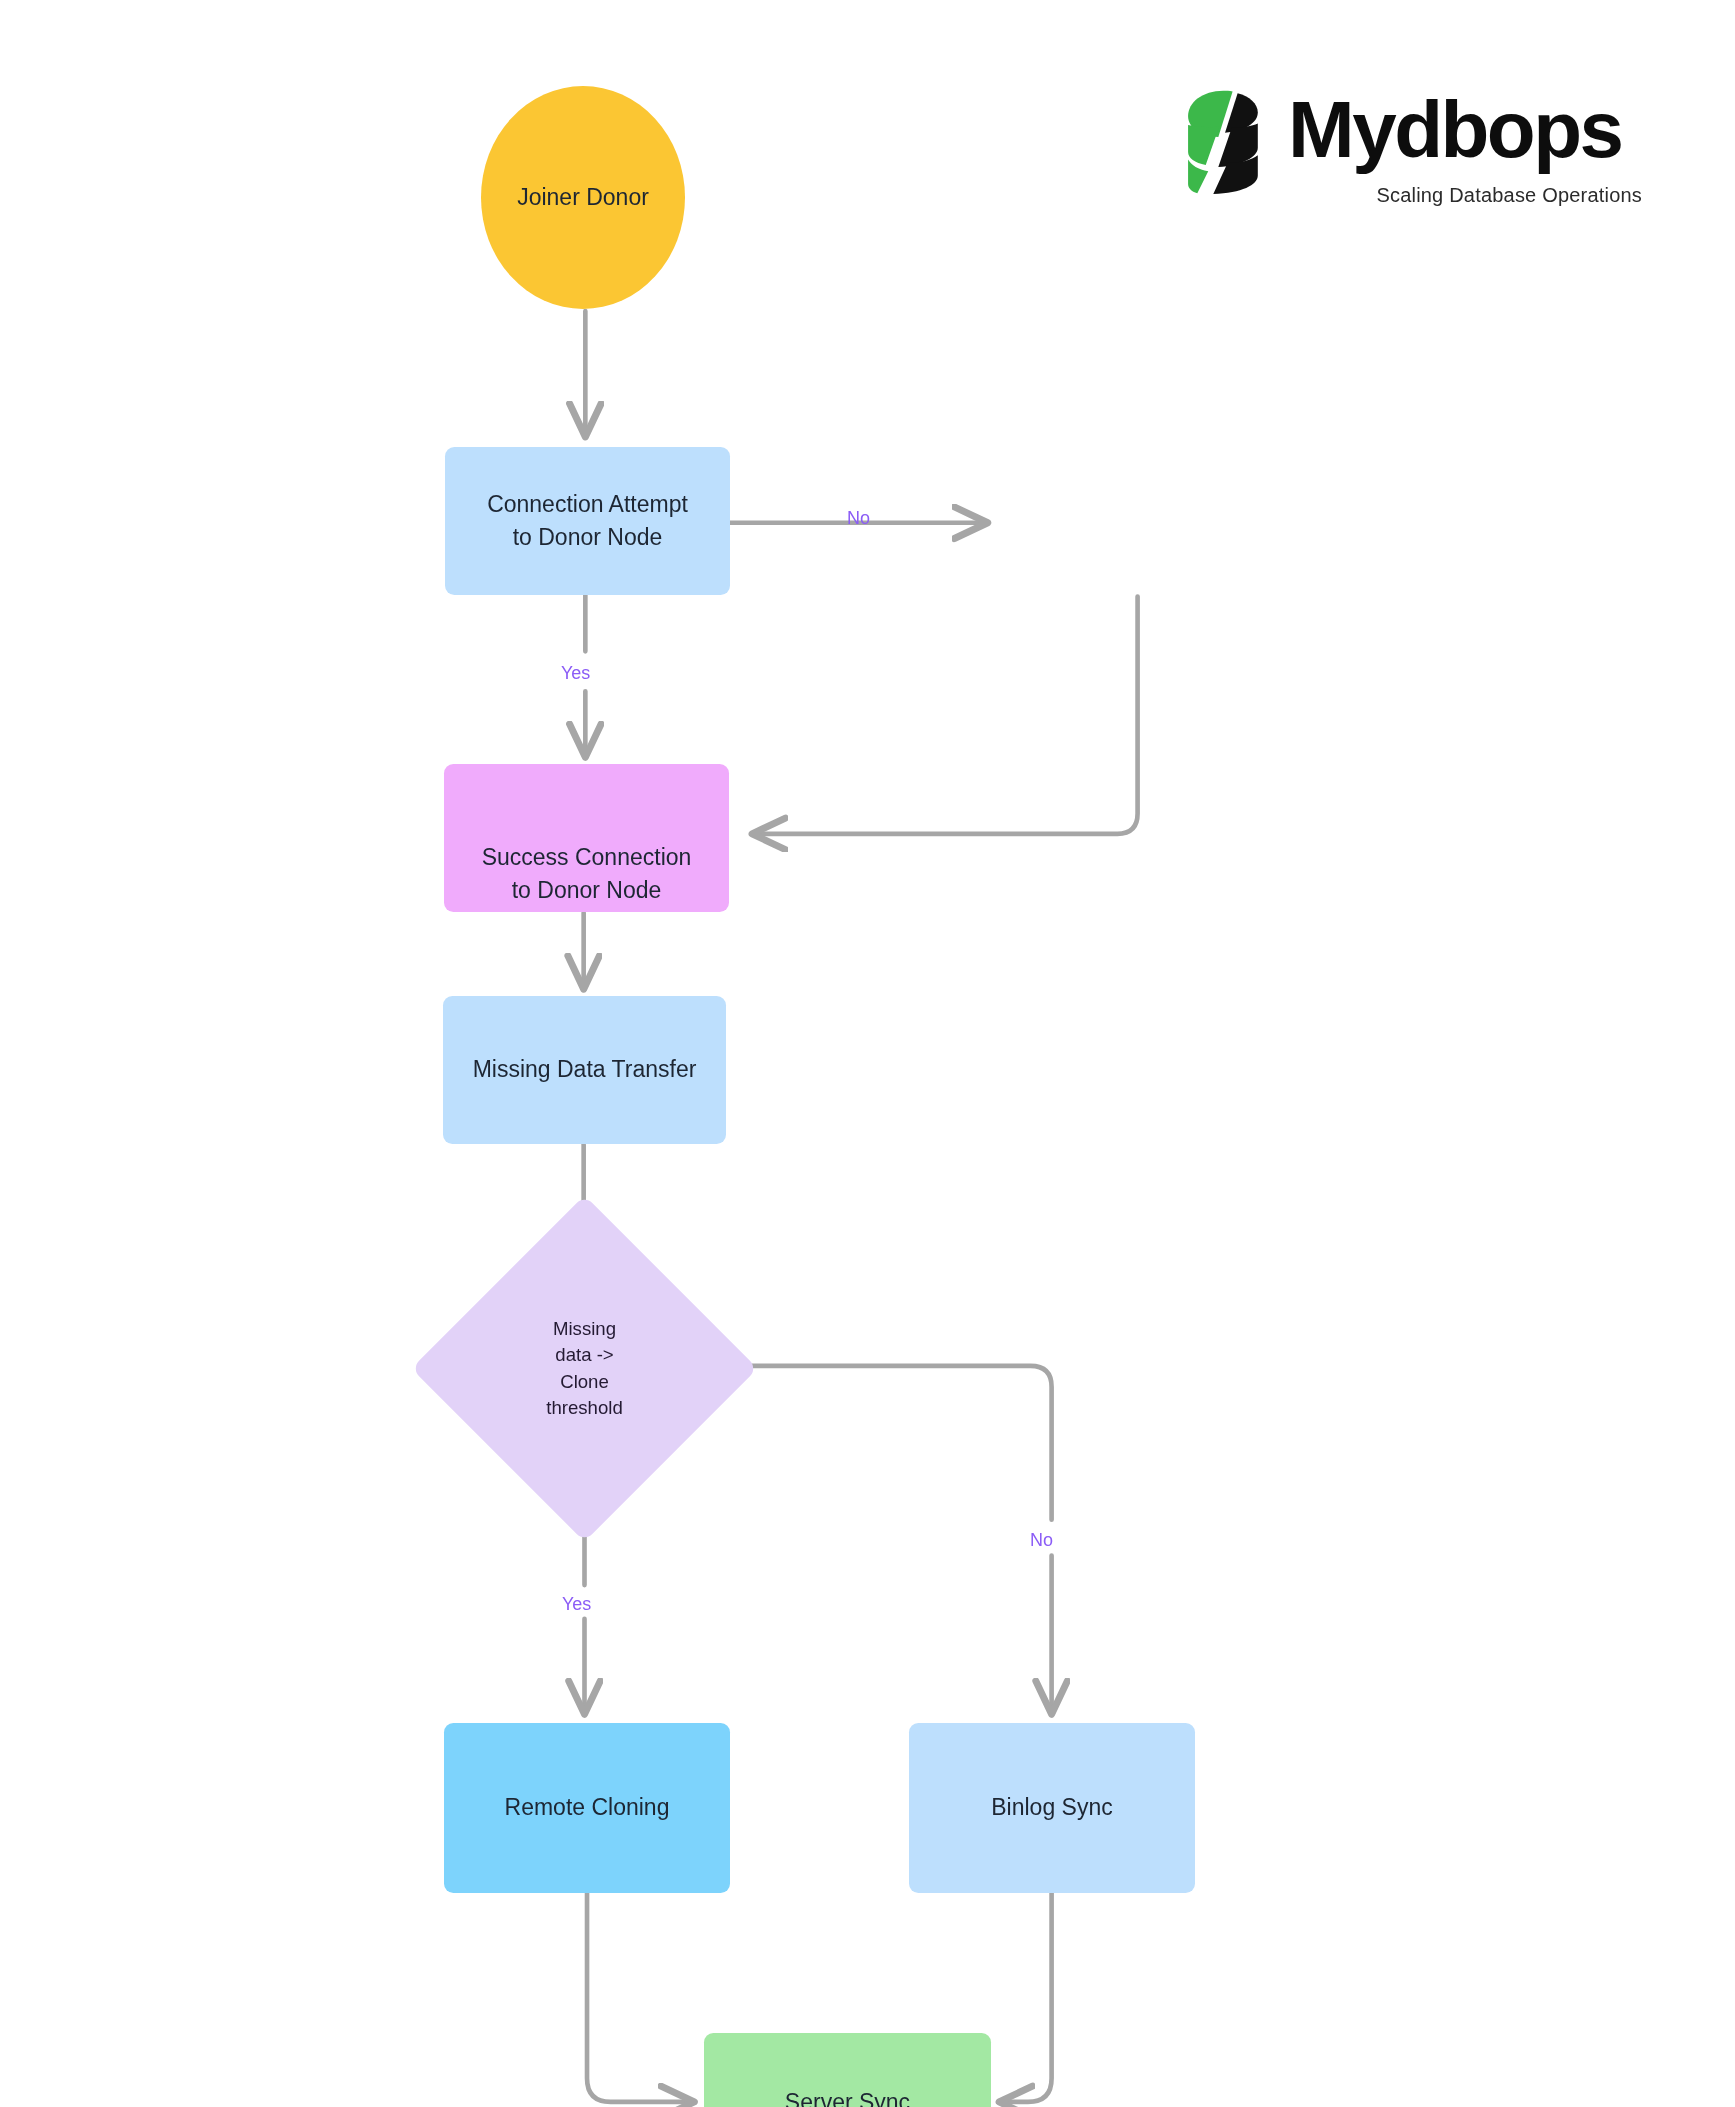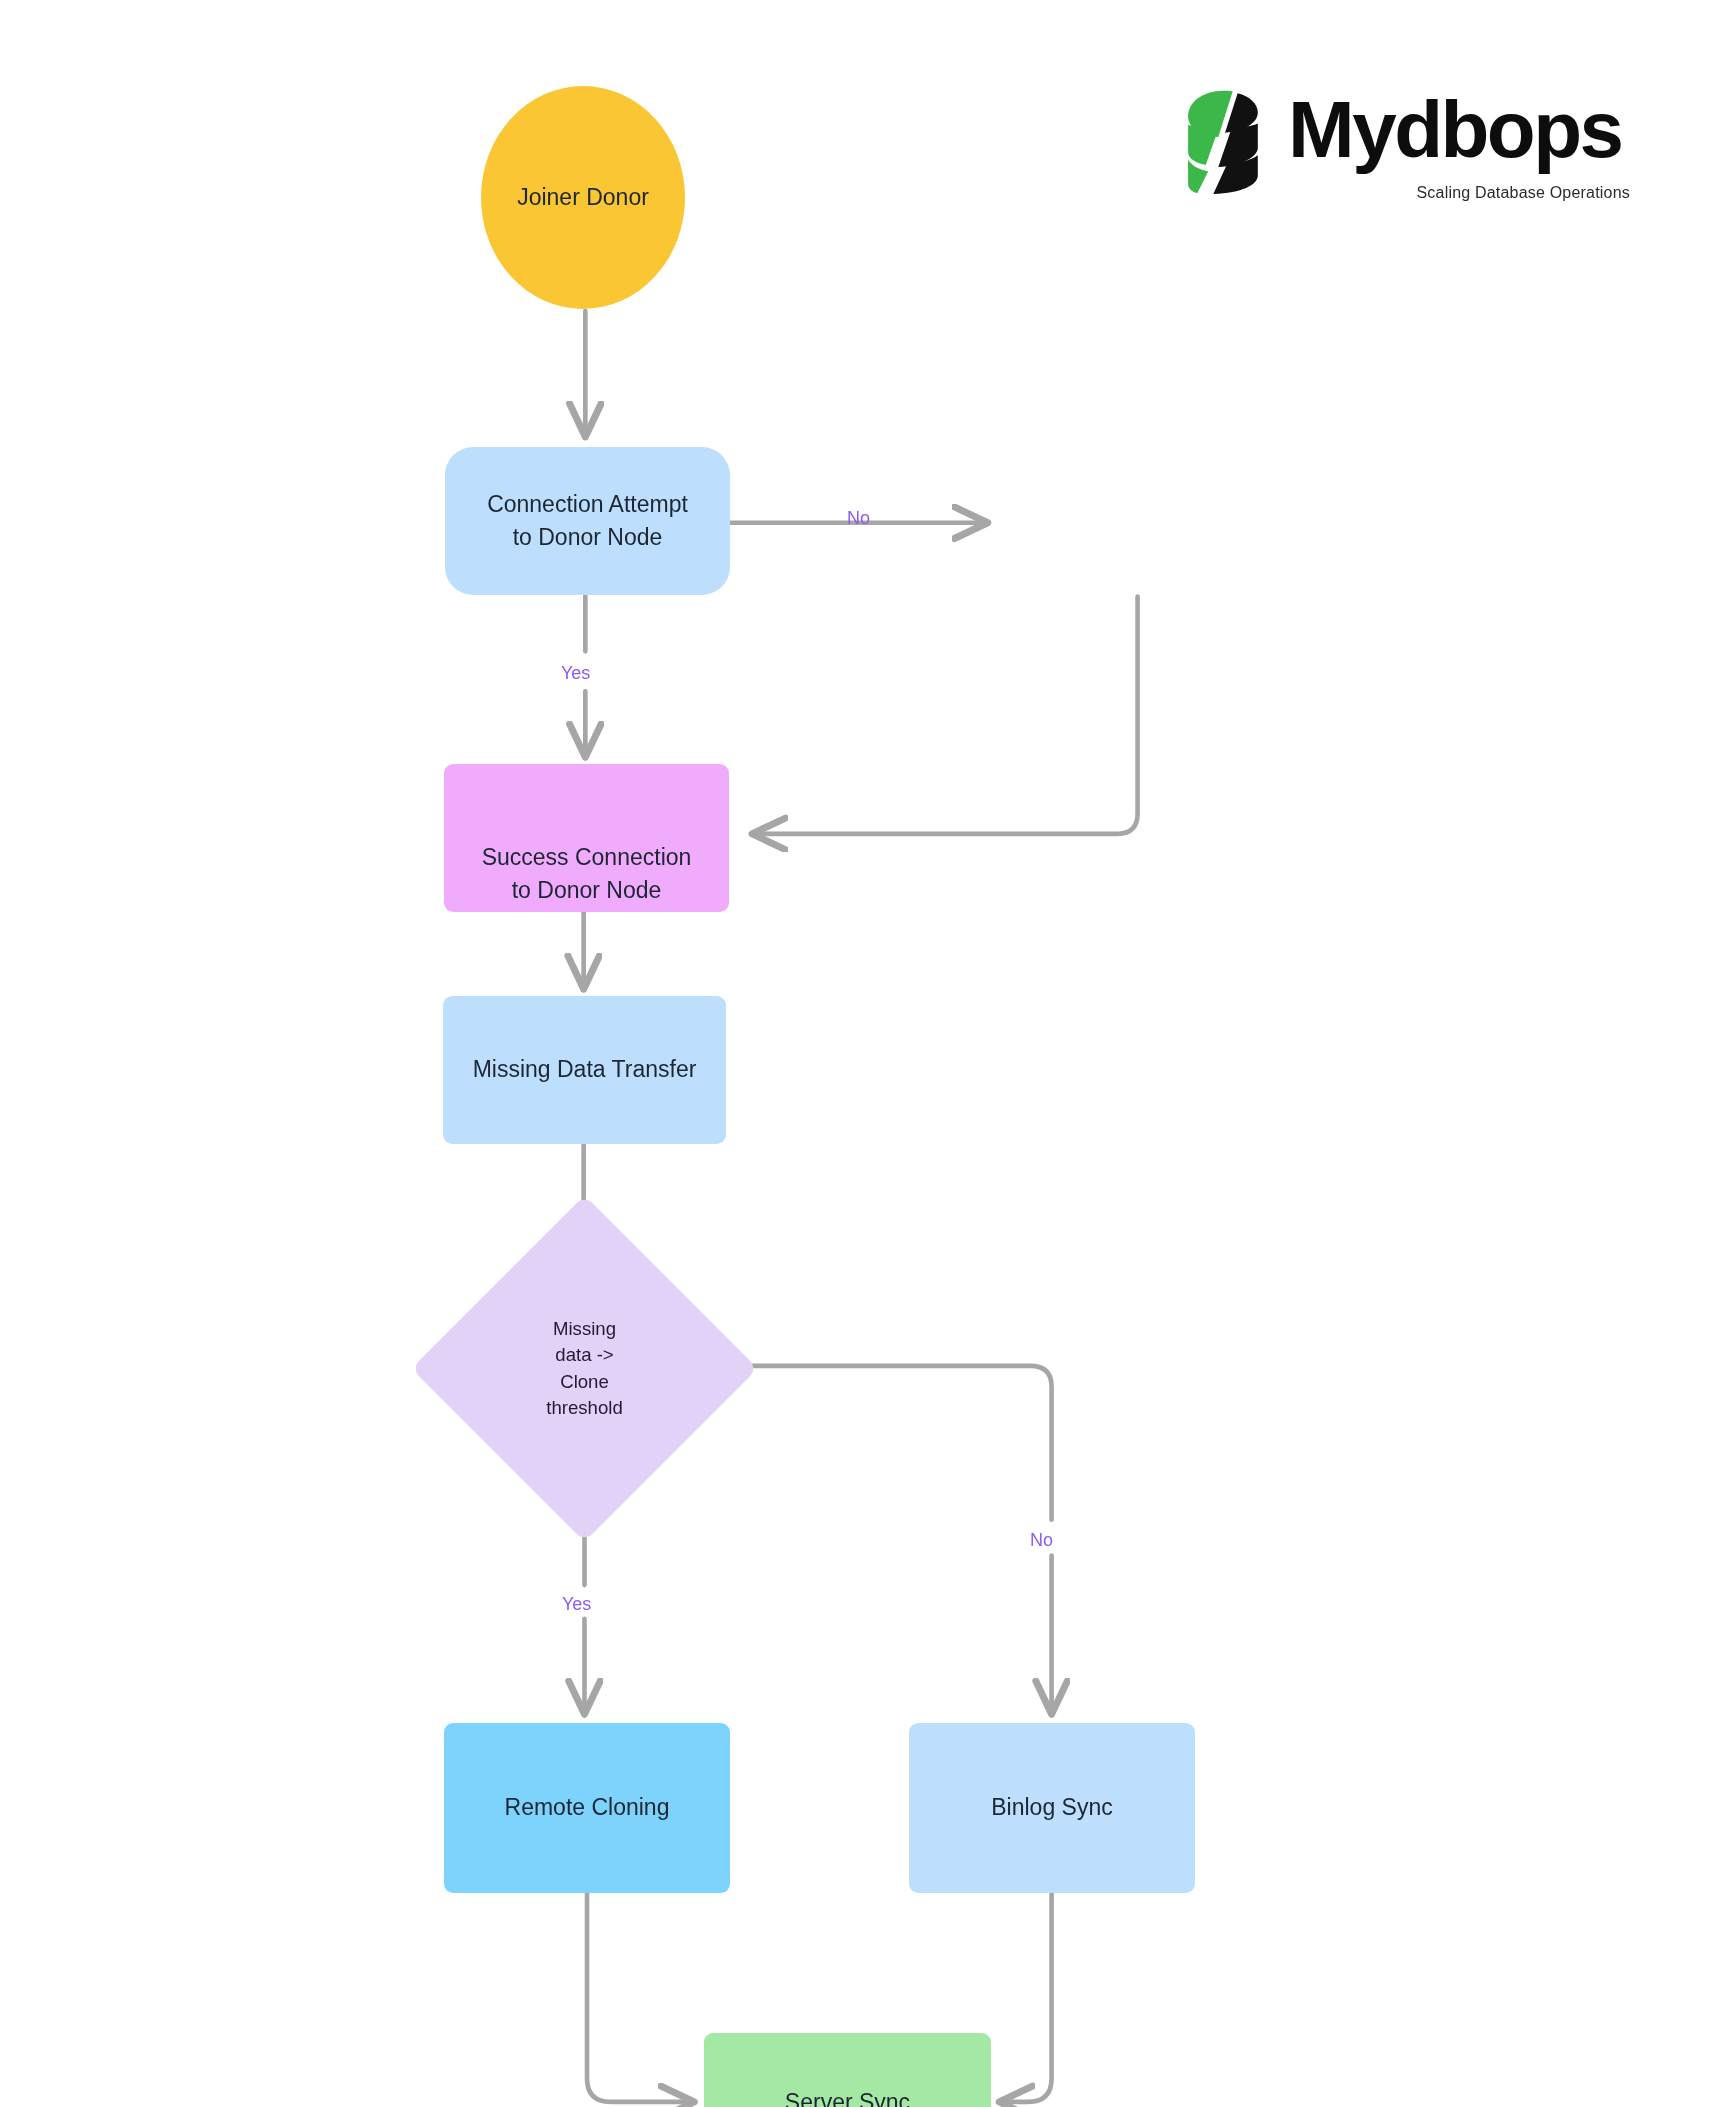--- a/index.html
+++ b/index.html
@@ -36,23 +36,23 @@
     top: 4.2px;
     font-size: 80px;
     font-weight: 700;
     letter-spacing: -2.5px;
     color: #0d0d0d;
     line-height: 1;
     font-family: "Liberation Sans", sans-serif;
   }
   #brand-logo .logo-tagline {
     position: absolute;
-    right: 12px;
+    right: 0px;
     top: 98px;
-    font-size: 16px;
+    font-size: 20px;
     font-weight: 400;
     color: #2b2b2b;
     letter-spacing: 0.2px;
     white-space: nowrap;
   }
 
   
   #flow-canvas {
     position: absolute;
     left: 0;
@@ -166,21 +166,21 @@
       <path d="M1392,4490 L1392,4930 Q1392,4986 1448,4986 L1640,4986" marker-end="url(#arrowhead)"></path>
 
       <path d="M2494,4490 L2494,4930 Q2494,4986 2438,4986 L2376,4986" marker-end="url(#arrowhead)"></path>
     </g>
   </svg>
 
   <div class="node node-terminator" style="left:481px; top:86px; width:204px; height:223px; background:#FBC633;">
     <span>Joiner Donor</span>
   </div>
 
-  <div class="node node-process" style="left:445px; top:447px; width:285px; height:148px; background:#BDDFFD;border-radius:28px;">
+  <div class="node node-process" style="left:445px; top:447px; width:285px; height:148px; background:#BDDFFD;">
     <span>
       <span>Connection Attempt</span><br>
       <span>to Donor Node</span>
     </span>
   </div>
 
 
   <div class="node node-process" style="left:444px; top:764px; width:285px; height:148px; background:#f0abfc;align-items:flex-end;">
     <span>
       <span>Success Connection</span><br>

